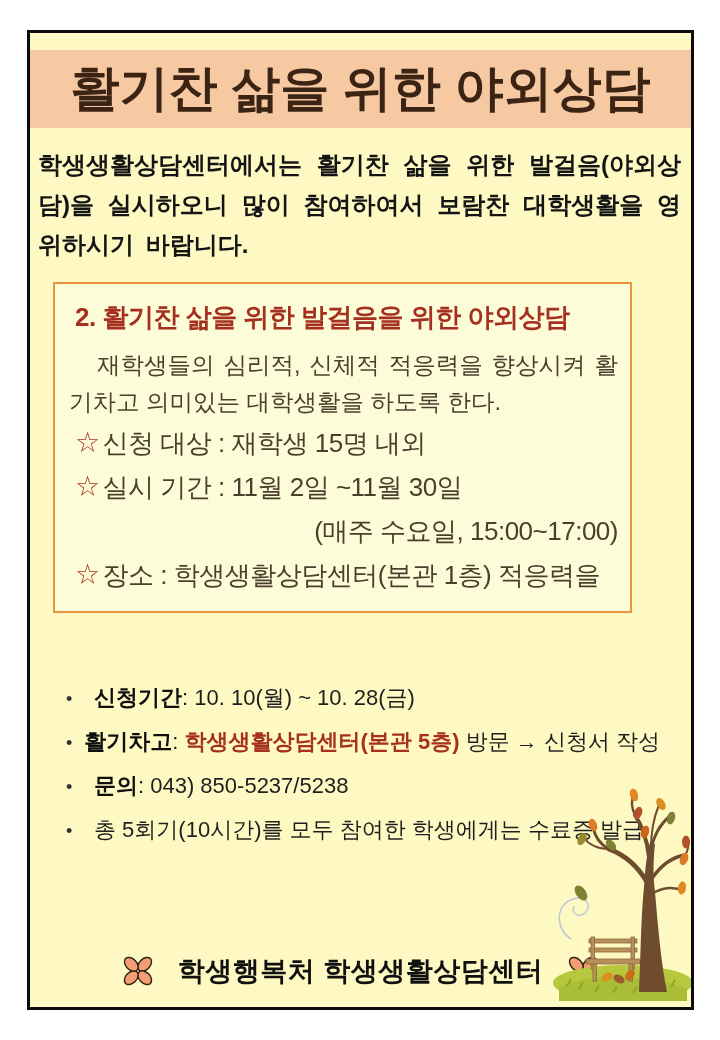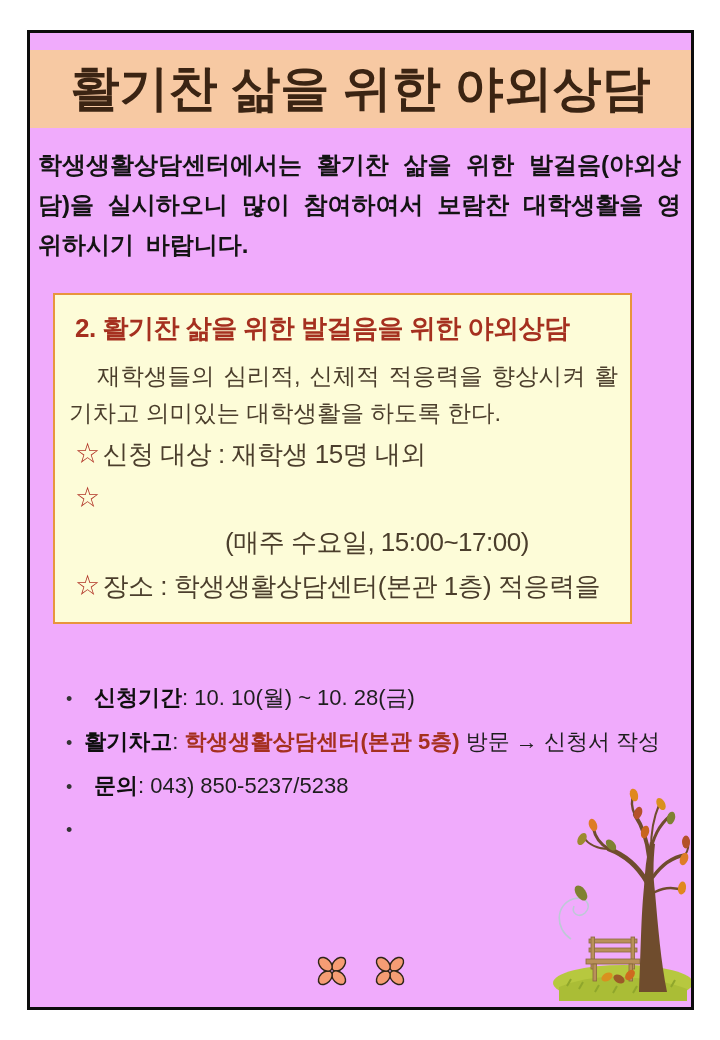--- a/index.html
+++ b/index.html
@@ -3,57 +3,57 @@
 <meta charset="utf-8">
 <style>
   html,body{margin:0;padding:0;}
   body{
     width:720px;height:1040px;position:relative;background:#ffffff;
     font-family:"Liberation Sans","DejaVu Sans",sans-serif;
     overflow:hidden;
   }
   .frame{
     position:absolute;left:27px;top:30px;width:661px;height:974px;
-    border:3px solid #0c0c0c;background:#f0abfc;overflow:hidden;
+    border:3px solid #0c0c0c;background:#fef9c3;overflow:hidden;
   }
   .title-band{
     position:absolute;top:17px;left:0;width:100%;height:78px;
     background:#f7c9a3;display:flex;align-items:center;justify-content:center;
   }
   .title-band .title{
     font-size:49px;font-weight:800;color:#3b2413;letter-spacing:0px;
     white-space:nowrap;
   }
   .intro{
     position:absolute;top:112px;left:8px;right:10px;
     font-size:24px;font-weight:700;color:#141414;
     line-height:40px;text-align:justify;word-spacing:5px;
   }
   .info-box{
-    position:absolute;top:260px;left:23px;width:549px;
+    position:absolute;top:249px;left:23px;width:549px;
     background:#fdfcd8;border:2px solid #e8953c;
     padding:14px 12px 14px 14px;
   }
   .info-box .heading{
     color:#a5301f;font-size:26px;font-weight:800;
     margin:2px 0 12px 6px;letter-spacing:-0.5px;
   }
   .info-box .desc{
     font-size:23.5px;color:#4b3e2c;line-height:37px;
     text-indent:28px;text-align:justify;margin:0 0 0 0;
   }
   .star-item{
     font-size:26px;color:#4b3e2c;line-height:44px;
     display:flex;align-items:baseline;padding-left:6px;
     letter-spacing:-0.5px;
   }
   .star-item .star{
     color:#b13427;font-size:28px;margin-right:3px;font-weight:700;
   }
-  .star-item.sub{padding-left:156px;}
+  .star-item.sub{padding-left:156px;justify-content:flex-end;}
   .bullets{
     position:absolute;top:652px;left:30px;right:145px;width:600px;
   }
   .bullet-row{
     display:flex;align-items:baseline;margin-bottom:17px;
     font-size:22px;color:#1e1e1e;line-height:26px;white-space:nowrap;
   }
   .bullet-row .dot{width:28px;text-align:left;padding-left:6px;color:#333;font-size:18px;}
   .bullet-row .lbl{font-weight:800;color:#0f0f0f;margin-top:48px;}
   .bullet-row .hl{font-weight:800;color:#a5301f;}
@@ -83,20 +83,21 @@
   <div class="info-box">
     <div class="heading">2. 활기찬 삶을 위한 발걸음을 위한 야외상담</div>
     <div class="desc">재학생들의 심리적, 신체적 적응력을 향상시켜 활기차고 의미있는 대학생활을 하도록 한다.</div>
 
     <div class="star-item">
       <span class="star">☆</span>
       <span>신청 대상 : 재학생 15명 내외</span>
     </div>
     <div class="star-item">
       <span class="star">☆</span>
+      <span>실시 기간 : 11월 2일 ~11월 30일</span>
     </div>
     <div class="star-item sub">
       <span>(매주 수요일, 15:00~17:00)</span>
     </div>
     <div class="star-item">
       <span class="star">☆</span>
       <span>장소 : 학생생활상담센터(본관 1층) 적응력을</span>
     </div>
   </div>
 
@@ -108,32 +109,34 @@
     <div class="bullet-row">
       <span class="dot">•</span>
       <span><span class="lbl">활기차고</span><span>: </span><span class="hl">학생생활상담센터(본관 5층)</span><span> 방문 → 신청서 작성</span></span>
     </div>
     <div class="bullet-row">
       <span class="dot">•</span>
       <span><span class="lbl">문의</span><span>:  043) 850-5237/5238</span></span>
     </div>
     <div class="bullet-row">
       <span class="dot">•</span>
+      <span><span>총 5회기(10시간)를 모두 참여한 학생에게는 수료증 발급</span></span>
     </div>
   </div>
 
   <div class="footer">
     <svg class="flower" viewBox="0 0 40 40" aria-hidden="true">
       <g stroke="#2e2518" stroke-width="1.6" fill="#f59d74">
         <ellipse cx="20" cy="9.5" rx="6" ry="9" transform="rotate(45 20 20)"></ellipse>
         <ellipse cx="20" cy="9.5" rx="6" ry="9" transform="rotate(135 20 20)"></ellipse>
         <ellipse cx="20" cy="9.5" rx="6" ry="9" transform="rotate(225 20 20)"></ellipse>
         <ellipse cx="20" cy="9.5" rx="6" ry="9" transform="rotate(315 20 20)"></ellipse>
       </g>
     </svg>
+    <div class="footer-text">학생행복처 학생생활상담센터</div>
     <svg class="flower" viewBox="0 0 40 40" aria-hidden="true">
       <g stroke="#2e2518" stroke-width="1.6" fill="#f59d74">
         <ellipse cx="20" cy="9.5" rx="6" ry="9" transform="rotate(45 20 20)"></ellipse>
         <ellipse cx="20" cy="9.5" rx="6" ry="9" transform="rotate(135 20 20)"></ellipse>
         <ellipse cx="20" cy="9.5" rx="6" ry="9" transform="rotate(225 20 20)"></ellipse>
         <ellipse cx="20" cy="9.5" rx="6" ry="9" transform="rotate(315 20 20)"></ellipse>
       </g>
     </svg>
   </div>
 

